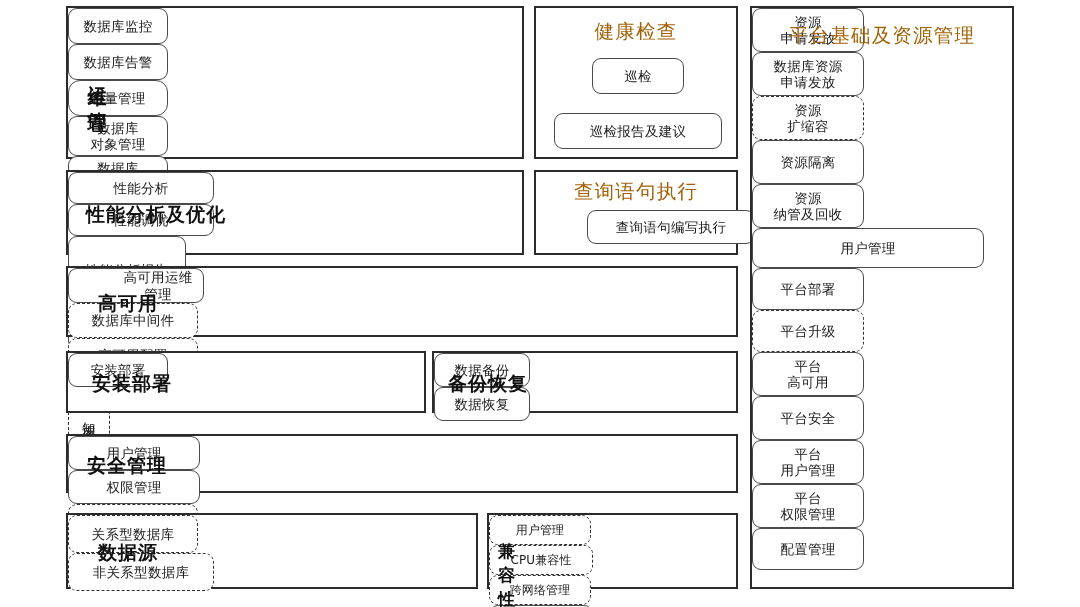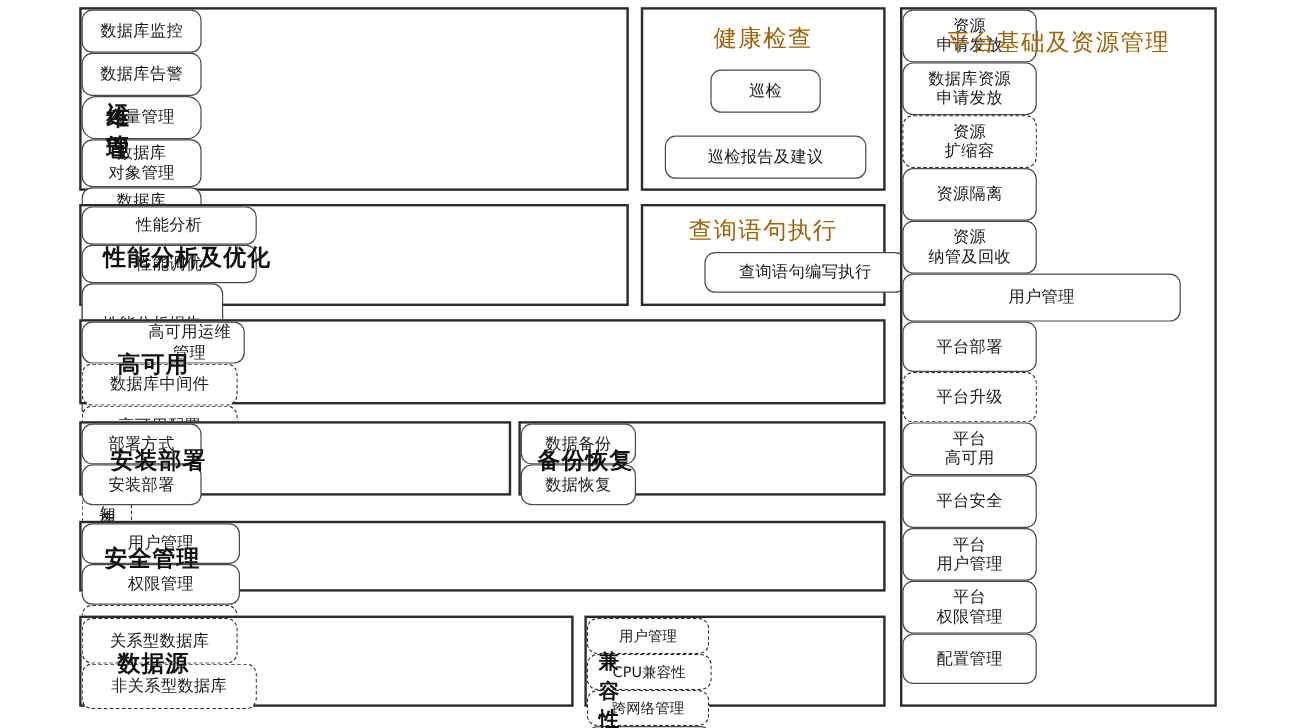--- a/index.html
+++ b/index.html
@@ -122,21 +122,20 @@
   <div class="panel" style="left:66px; top:266px; width:672px; height:71px;">
     <div class="rowtitle" style="left:10px; top:0; width:100px; height:71px;">高可用</div>
     <div class="chip" style="left:112px; top:18px; width:136px; height:35px;padding-left:48px;">高可用运维管理</div>
     <div class="chip dashed" style="left:258px; top:18px; width:130px; height:35px;">数据库中间件</div>
     <div class="chip dashed" style="left:398px; top:18px; width:130px; height:35px;">高可用配置</div>
     <div class="chip dashed" style="left:538px; top:18px; width:130px; height:35px;">高可用切换</div>
   </div>
 
   <div class="panel" style="left:66px; top:351px; width:360px; height:62px;">
     <div class="rowtitle" style="left:8px; top:0; width:112px; height:62px;">安装部署</div>
-    <div class="chip" style="left:124px; top:13px; width:100px; height:34px;">部署方式</div>
     <div class="chip" style="left:238px; top:13px; width:100px; height:34px;">安装部署</div>
   </div>
 
   <div class="panel" style="left:432px; top:351px; width:306px; height:62px;">
     <div class="rowtitle" style="left:6px; top:0; width:96px; height:62px;">备份恢复</div>
     <div class="chip" style="left:104px; top:13px; width:96px; height:34px;">数据备份</div>
     <div class="chip" style="left:208px; top:13px; width:96px; height:34px;">数据恢复</div>
   </div>
 
   <div class="panel" style="left:66px; top:434px; width:672px; height:59px;">

